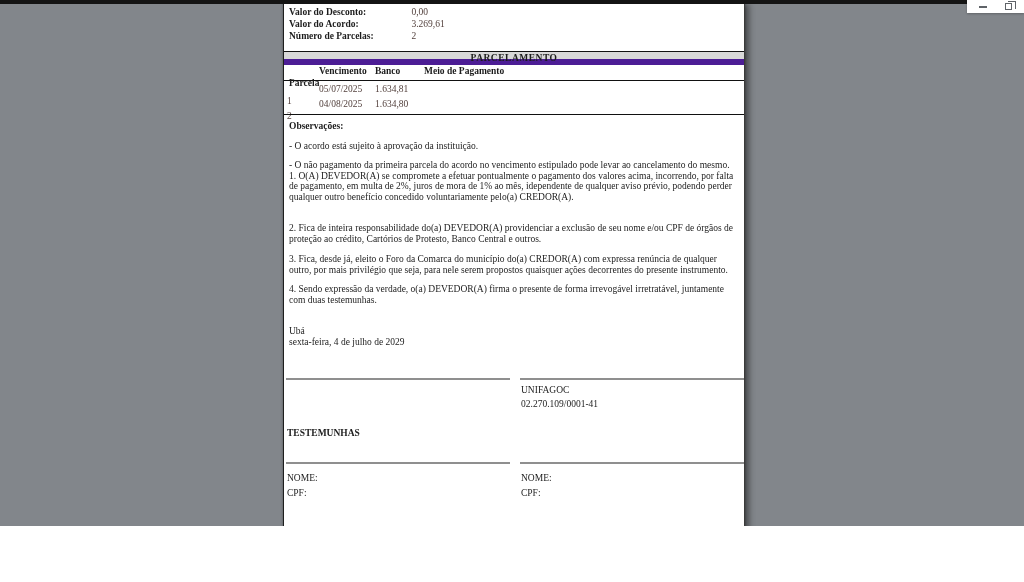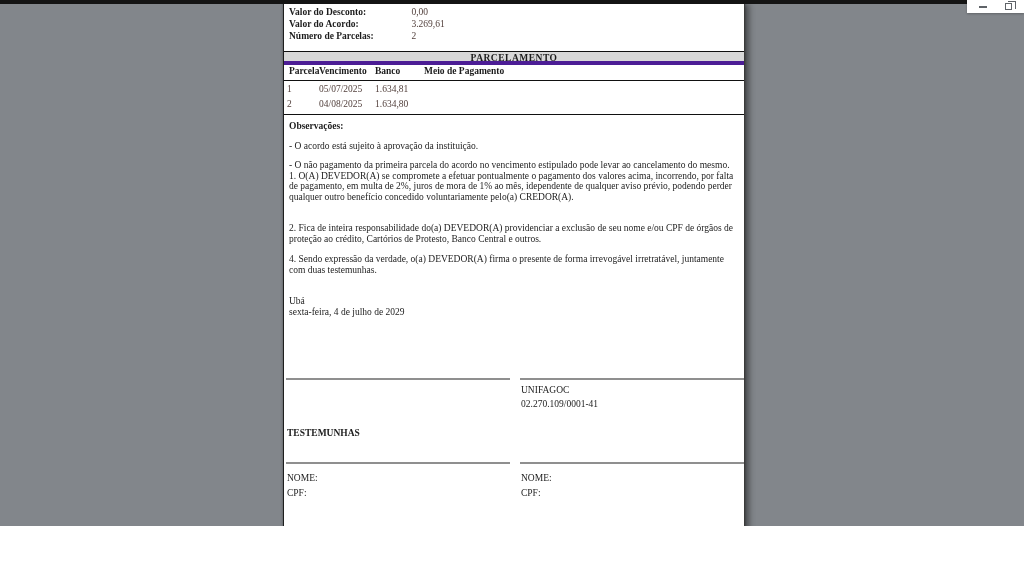--- a/index.html
+++ b/index.html
@@ -36,29 +36,29 @@
   .clipped-row { position:absolute; left:5px; right:5px; top:-6px; height:12px;
                  white-space:nowrap; }
   .clipped-row .f-label { font-weight:bold; display:inline-block; width:120px; }
 
   .fields { position:absolute; left:5px; right:5px; top:6px; }
   .field-row { height:12px; line-height:12px; white-space:nowrap; }
   .f-label { font-weight:bold; display:inline-block; width:120px; }
   .f-value { color:#53413d; }
 
   .section-bar { position:absolute; left:0; right:0; top:51px; height:14px;
-                 background:#d8d8d8; border-top:1px solid #111; border-bottom:4px solid #4c1d95;
+                 background:#d8d8d8; border-top:1px solid #111; border-bottom:6px solid #4c1d95;
                  text-align:center; font-weight:bold; line-height:13px; letter-spacing:.5px; }
 
   .tbl-head { position:absolute; left:0; right:0; top:66px; height:15px;
               border-bottom:1px solid #111; font-weight:bold; }
   .tbl-row  { position:absolute; left:0; right:0; height:13px; color:#53413d; }
   .row-1 { top:84px; } .row-2 { top:99px; }
   .tbl-bottom { position:absolute; left:0; right:0; top:114px; border-top:1px solid #111; }
-  .col-parcela { position:absolute; left:5px; }
+  .col-parcela { position:absolute; left:5px;margin-top:12px; }
   .col-venc    { position:absolute; left:35px; }
   .col-valor   { position:absolute; left:91px; }
   .col-meio    { position:absolute; left:140px; }
   .tbl-row .col-parcela { left:3px; }
 
   .obs { position:absolute; left:5px; top:121px; width:452px; line-height:10.5px; }
   .obs-title { font-weight:bold; margin-bottom:9px; }
   .p-obs1 { margin-bottom:9px; }
   .p-obs2 { margin-bottom:0; }
   .p-cl1 { margin-bottom:21px; }
@@ -155,20 +155,21 @@
       <span class="col-valor">1.634,80</span>
     </div>
     <div class="tbl-bottom"></div>
 
     <div class="obs">
       <div class="obs-title">Observações:</div>
       <p class="p-obs1">- O acordo está sujeito à aprovação da instituição.</p>
       <p class="p-obs2">- O não pagamento da primeira parcela do acordo no vencimento estipulado pode levar ao cancelamento do mesmo.</p>
       <p class="p-cl1">1. O(A) DEVEDOR(A) se compromete a efetuar pontualmente o pagamento dos valores acima, incorrendo, por falta de pagamento, em multa de 2%, juros de mora de 1% ao mês, idependente de qualquer aviso prévio, podendo perder qualquer outro benefício concedido voluntariamente pelo(a) CREDOR(A).</p>
       <p class="p-cl2">2. Fica de inteira responsabilidade do(a) DEVEDOR(A) providenciar a exclusão de seu nome e/ou CPF de órgãos de proteção ao crédito, Cartórios de Protesto, Banco Central e outros.</p>
+      <p class="p-cl3">3. Fica, desde já, eleito o Foro da Comarca do município do(a) CREDOR(A) com expressa renúncia de qualquer outro, por mais privilégio que seja, para nele serem propostos quaisquer ações decorrentes do presente instrumento.</p>
       <p class="p-cl4">4. Sendo expressão da verdade, o(a) DEVEDOR(A) firma o presente de forma irrevogável irretratável, juntamente com duas testemunhas.</p>
       <div>Ubá</div>
       <div>sexta-feira, 4 de julho de 2029</div>
     </div>
 
     <div class="sig-line sl1-left"></div>
     <div class="sig-line sl1-right"></div>
     <div class="credor-nome">UNIFAGOC</div>
     <div class="credor-cnpj">02.270.109/0001-41</div>
     <div class="testemunhas">TESTEMUNHAS</div>

